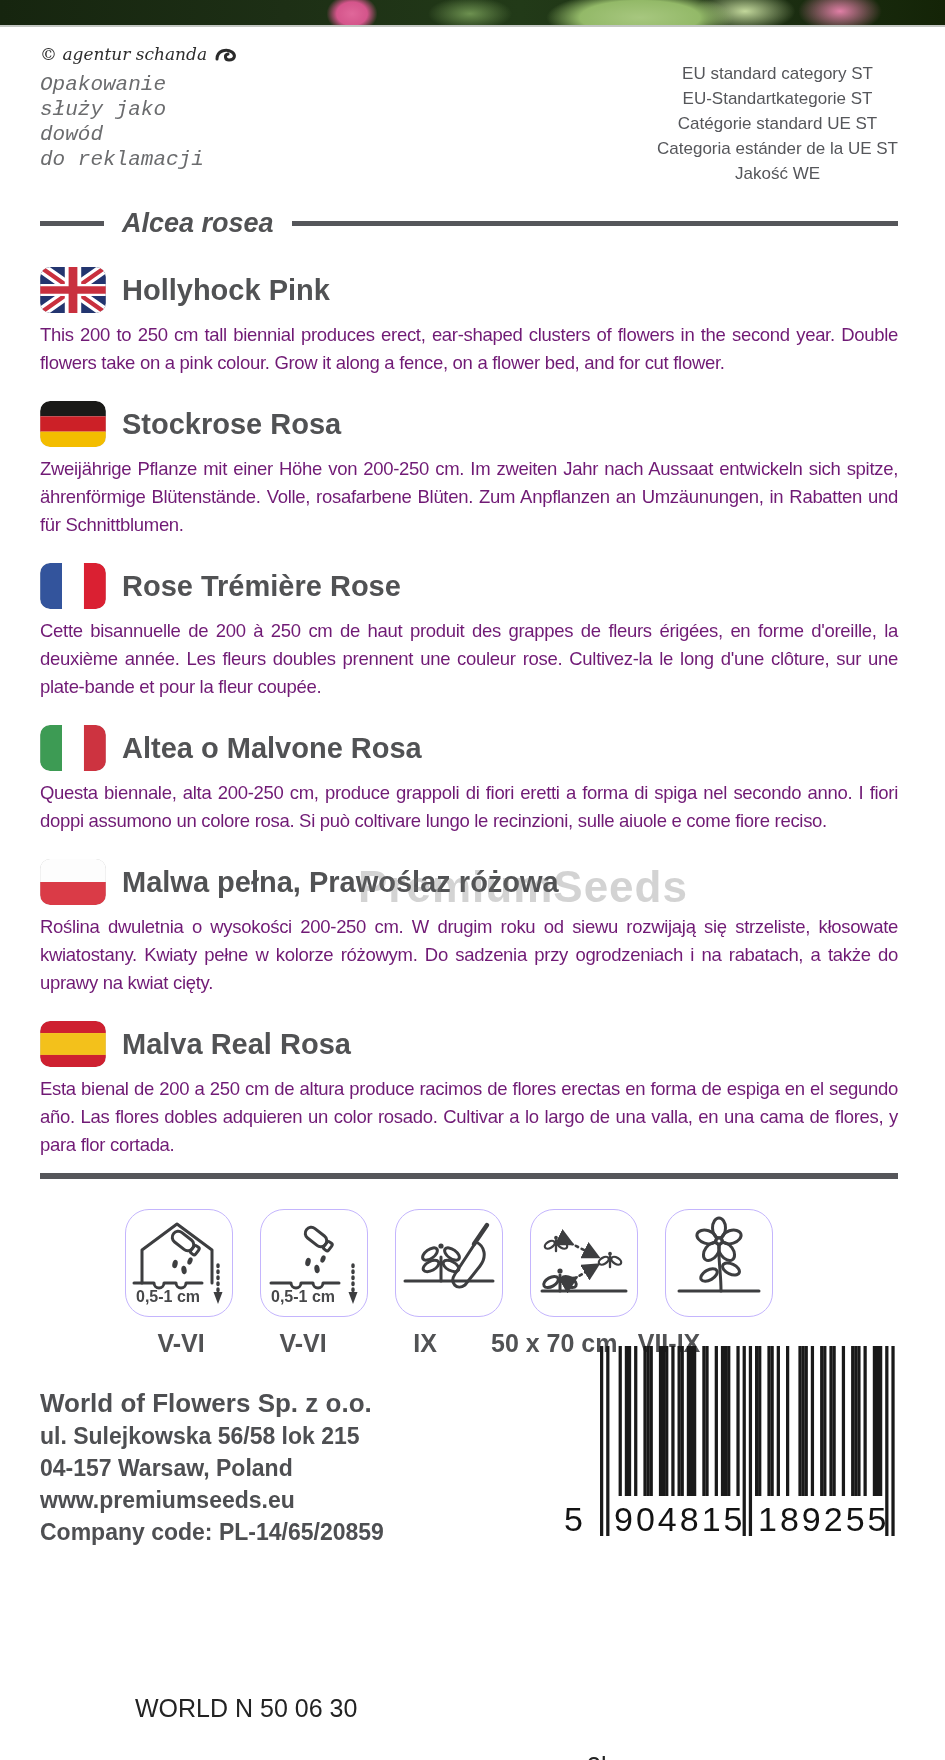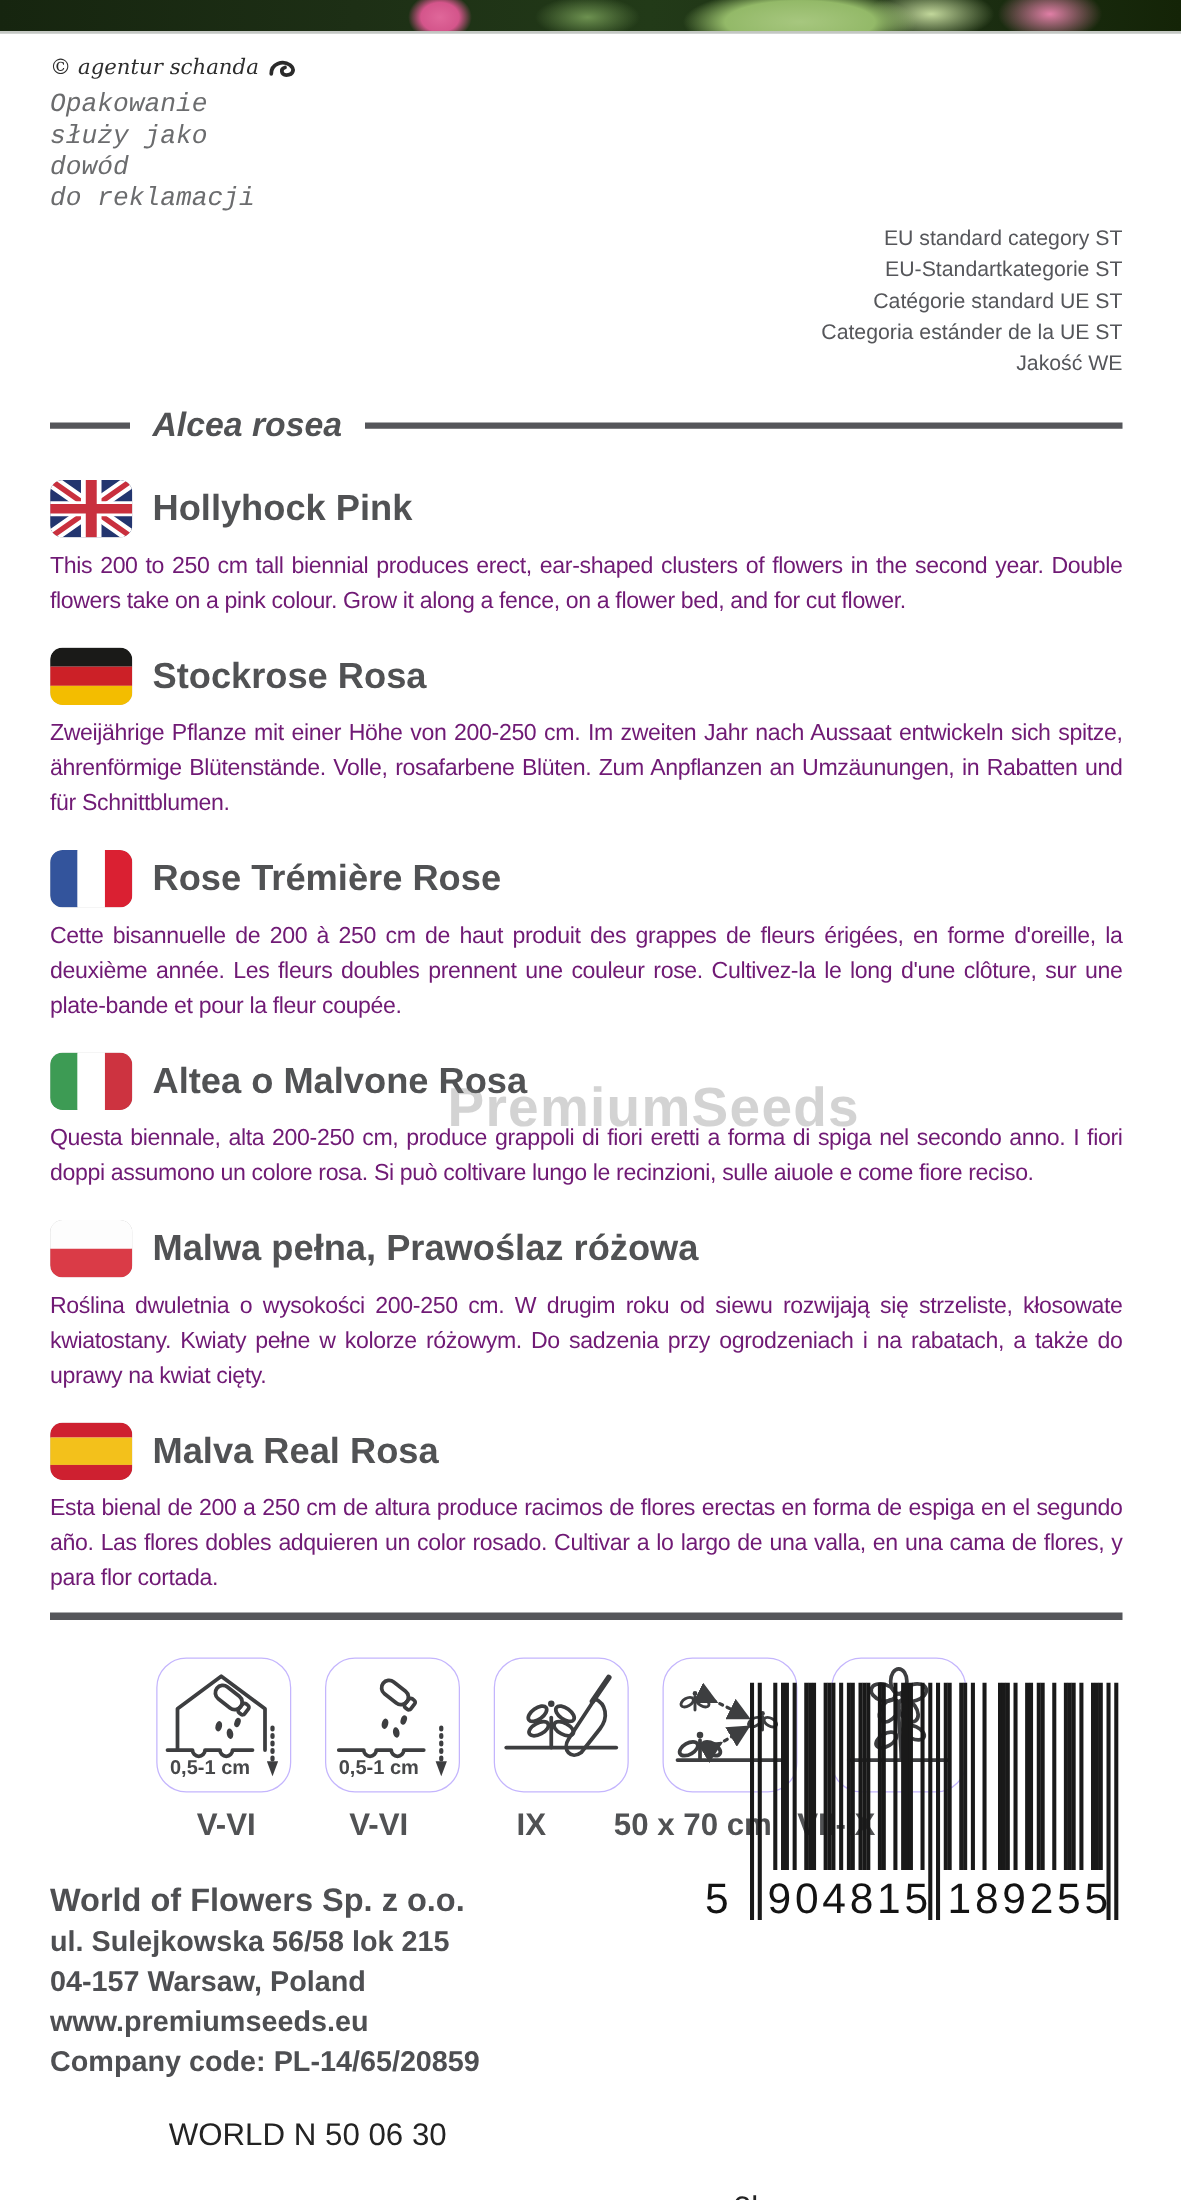--- a/index.html
+++ b/index.html
@@ -12,25 +12,25 @@
       radial-gradient(ellipse 34px 26px at 352px 55%, #e0679a 0%, #d4558b 45%, rgba(212,85,139,0) 75%),
       radial-gradient(ellipse 58px 30px at 840px 45%, #e07fa6 0%, rgba(224,127,166,0) 72%),
       radial-gradient(ellipse 120px 34px at 640px 70%, #a7c77f 0%, #93b968 50%, rgba(147,185,104,0) 78%),
       radial-gradient(ellipse 70px 28px at 745px 45%, #c2d79b 0%, rgba(194,215,155,0) 72%),
       radial-gradient(ellipse 60px 24px at 470px 55%, #6d9150 0%, rgba(109,145,80,0) 70%),
       linear-gradient(90deg,#16250f 0%,#1d2f15 30%,#223a18 55%,#1d3014 78%,#142407 100%);
     border-bottom:2px solid #c3c7c3;}
 
   .content{margin:0 47px 0 40px;}
 
-  .header-row{display:flex;justify-content:space-between;margin-top:17px;flex-direction:column;}
+  .header-row{display:flex;justify-content:space-between;margin-top:17px;}
   .credit-line{display:flex;align-items:center;gap:7px;
     font-family:"DejaVu Serif",serif;font-style:italic;font-size:17px;color:#2d2d2d;}
   .claim{margin-top:8px;font-style:italic;font-size:21px;line-height:25px;color:#6b6c6e;font-family:Liberation Mono, monospace;}
-  .eu-block{text-align:right;font-size:17px;line-height:25px;color:#55565a;margin-top:6px;}
+  .eu-block{text-align:center;font-size:17px;line-height:25px;color:#55565a;margin-top:17px;}
 
   .species-row{display:flex;align-items:center;margin-top:22px;}
   .rule{height:5px;background:#55565a;}
   .rule-short{width:64px;}
   .rule-long{flex:1;}
   .species-name{font-size:27px;font-weight:bold;font-style:italic;color:#515254;margin:0 18px;white-space:nowrap;}
 
   .lang-section{margin-top:24px;}
   .lang-head{display:flex;align-items:center;gap:16px;height:46px;}
   .flag{width:66px;height:46px;border-radius:10px;box-shadow:inset 0 0 0 1px rgba(0,0,0,.18);flex:0 0 auto;}

